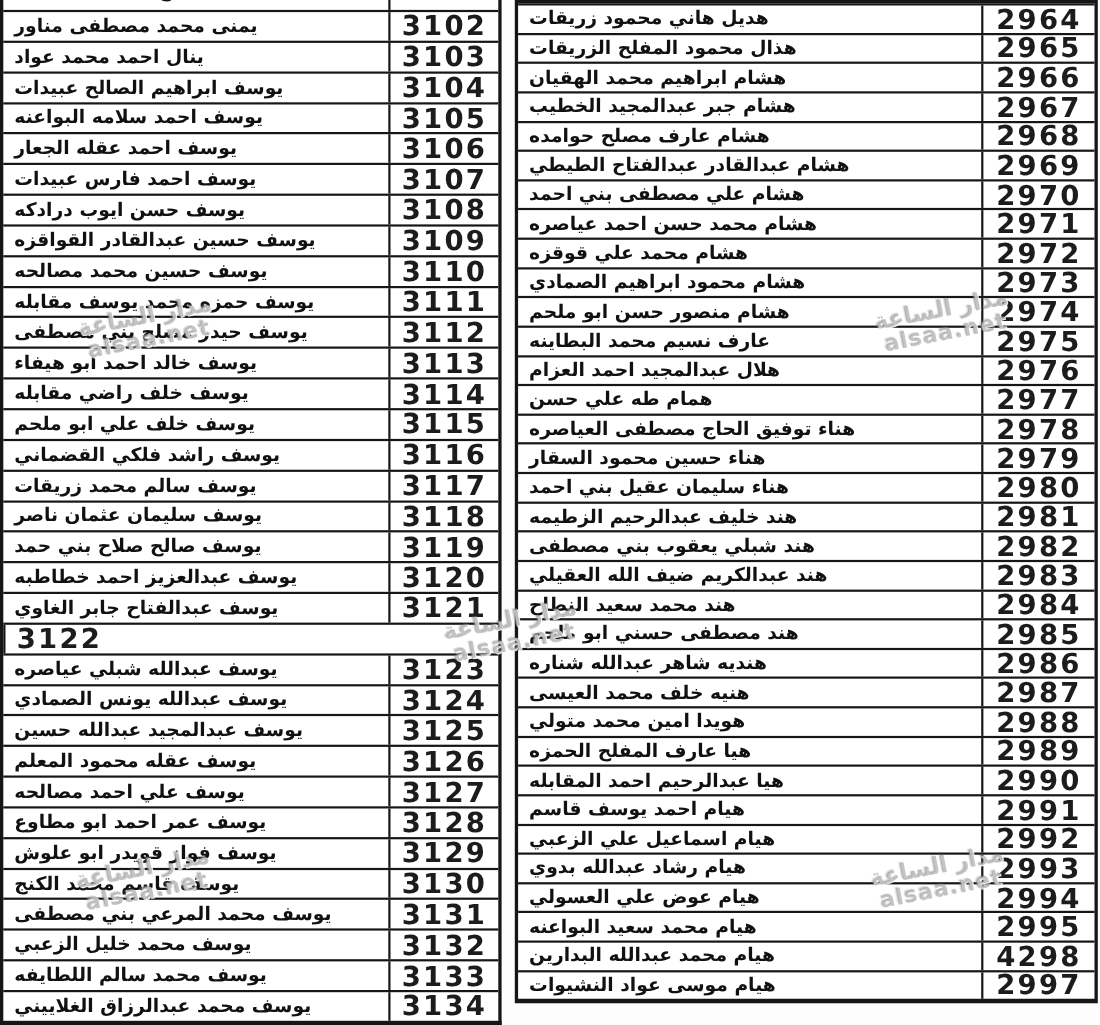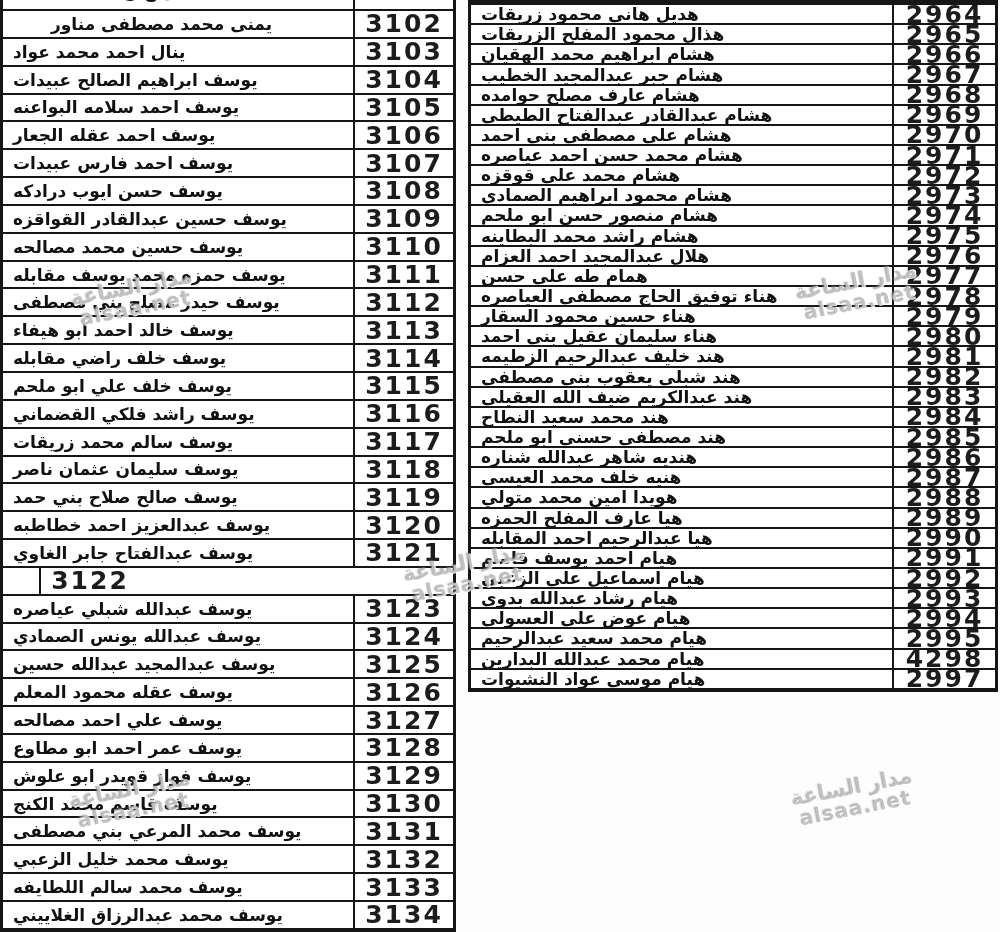--- a/index.html
+++ b/index.html
@@ -17,53 +17,53 @@
     display:flex; flex-direction:column;
     background:#fff;
   }
   .table-left {
     left:0; width:456px; height:932px;
     border-left:3px solid #161616;
     border-right:3px solid #161616;
     border-bottom:4px solid #161616;
   }
   .table-right {
-    left:468px; width:530px; height:692px;
+    left:468px; width:530px; height:912px;
     border-left:3px solid #161616;
     border-right:3px solid #161616;
     border-top:3px solid #161616;
     border-bottom:4px solid #161616;
   }
   .row {
     flex:1 1 auto;
     display:flex;
     border-top:2px solid #161616;
     min-height:0;
   }
-  .table-left .row.first-full { border-top:2px solid #161616;padding-left:38px; }
+  .table-left .row.first-full { border-top:2px solid #161616; }
   .row.partial { flex:0 0 9px; border-top:none; overflow:hidden; }
   .cell { display:flex; align-items:center; min-width:0; overflow:hidden; }
   .cell.name {
     flex:1 1 auto;
     justify-content:flex-end;
     direction:rtl;
     padding:0 10px;
     font-weight:bold;
     font-size:17px;
     white-space:nowrap;
   }
   .cell.num {
     justify-content:center;
     font-weight:bold;
     font-size:25px;
     letter-spacing:2px;
     color:#1c1c1c;
     border-left:2.5px solid #161616;
   }
-  .table-left .cell.num  { flex:0 0 100px;margin-left:36px; }
+  .table-left .cell.num  { flex:0 0 100px; }
   .table-right .cell.num { flex:0 0 103px; }
   .row.partial .cell { overflow:hidden; }
   .row.partial .clip-name { display:block; transform:translateY(-13px); margin-left:110px; font-size:17px; font-weight:bold; }
   .wm {
     position:absolute;
     z-index:5;
     transform:rotate(-11deg);
     text-align:center;
     font-weight:bold;
     color:rgba(150,150,150,0.55);
@@ -263,21 +263,21 @@
       </div>
       <div class="row">
         <div class="cell name">هشام محمود ابراهيم الصمادي</div>
         <div class="cell num">2973</div>
       </div>
       <div class="row">
         <div class="cell name">هشام منصور حسن ابو ملحم</div>
         <div class="cell num">2974</div>
       </div>
       <div class="row">
-        <div class="cell name">هشام راشد محمد البطاينه</div>
+        <div class="cell name">عارف نسيم محمد البطاينه</div>
         <div class="cell num">2975</div>
       </div>
       <div class="row">
         <div class="cell name">هلال عبدالمجيد احمد العزام</div>
         <div class="cell num">2976</div>
       </div>
       <div class="row">
         <div class="cell name">همام طه علي حسن</div>
         <div class="cell num">2977</div>
       </div>
@@ -343,21 +343,21 @@
       </div>
       <div class="row">
         <div class="cell name">هيام رشاد عبدالله بدوي</div>
         <div class="cell num">2993</div>
       </div>
       <div class="row">
         <div class="cell name">هيام عوض علي العسولي</div>
         <div class="cell num">2994</div>
       </div>
       <div class="row">
-        <div class="cell name">هيام محمد سعيد عبدالرحيم</div>
+        <div class="cell name">هيام محمد سعيد البواعنه</div>
         <div class="cell num">2995</div>
       </div>
       <div class="row">
         <div class="cell name">هيام محمد عبدالله البدارين</div>
         <div class="cell num">4298</div>
       </div>
       <div class="row">
         <div class="cell name">هيام موسى عواد النشيوات</div>
         <div class="cell num">2997</div>
       </div>

